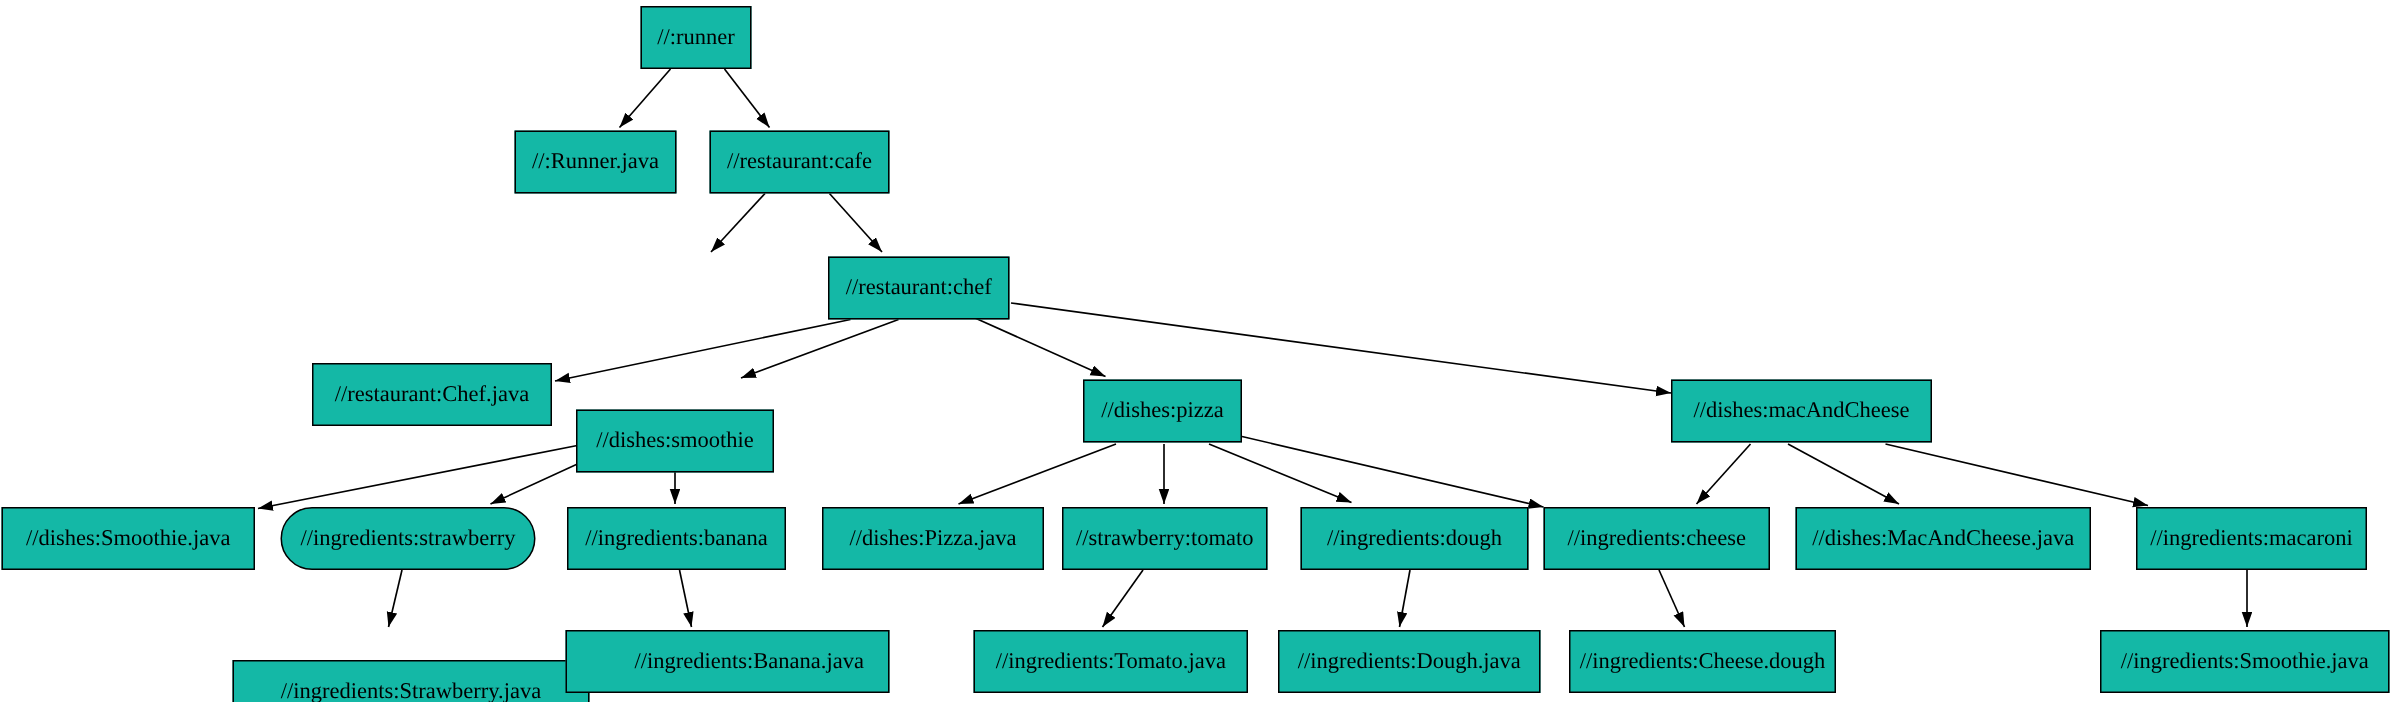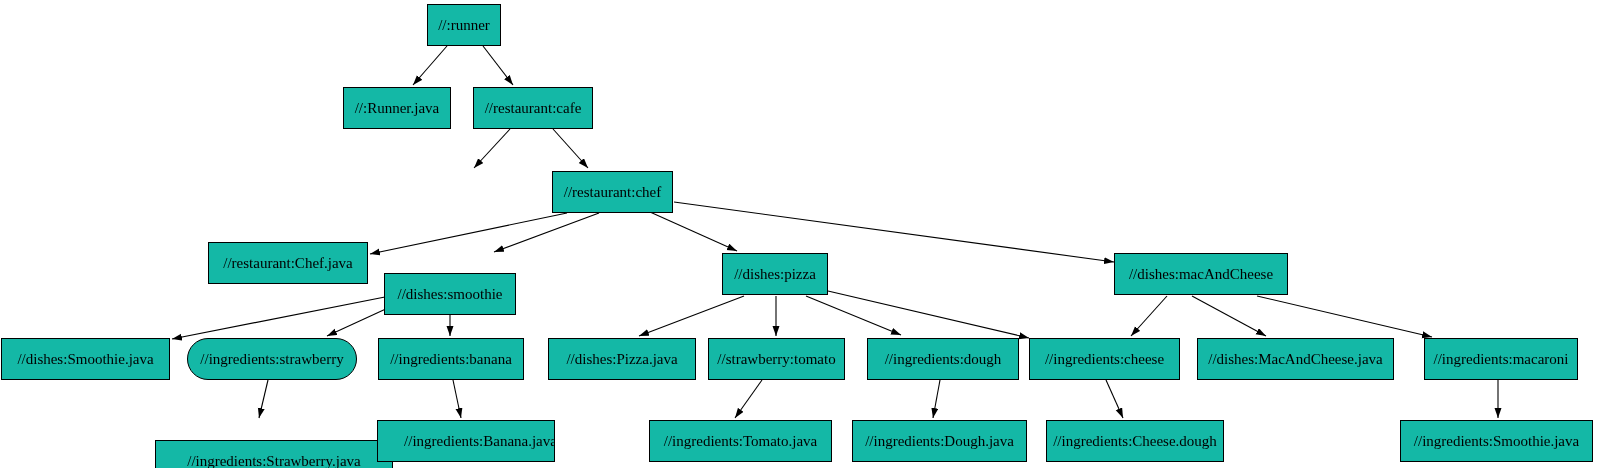--- a/index.html
+++ b/index.html
@@ -89,19 +89,19 @@
   <div class="node" style="left:1px;    top:338px; width:169px;">//dishes:Smoothie.java</div>
   <div class="node" style="left:187px;  top:338px; width:170px;border-radius:21px;">//ingredients:strawberry</div>
   <div class="node" style="left:378px;  top:338px; width:146px;">//ingredients:banana</div>
   <div class="node" style="left:548px;  top:338px; width:148px;">//dishes:Pizza.java</div>
   <div class="node" style="left:708px;  top:338px; width:137px;">//strawberry:tomato</div>
   <div class="node" style="left:867px;  top:338px; width:152px;">//ingredients:dough</div>
   <div class="node" style="left:1029px; top:338px; width:151px;">//ingredients:cheese</div>
   <div class="node" style="left:1197px; top:338px; width:197px;">//dishes:MacAndCheese.java</div>
   <div class="node" style="left:1424px; top:338px; width:154px;">//ingredients:macaroni</div>
   <div class="node" style="left:155px;  top:440px; width:238px;">//ingredients:Strawberry.java</div>
-  <div class="node" style="left:377px;  top:420px; width:178px;padding-left:29px;">//ingredients:Banana.java</div>
+  <div class="node" style="left:377px;  top:420px; width:216px;padding-left:29px;">//ingredients:Banana.java</div>
   <div class="node" style="left:649px;  top:420px; width:183px;">//ingredients:Tomato.java</div>
   <div class="node" style="left:852px;  top:420px; width:175px;">//ingredients:Dough.java</div>
   <div class="node" style="left:1046px; top:420px; width:178px;">//ingredients:Cheese.dough</div>
   <div class="node" style="left:1400px; top:420px; width:193px;">//ingredients:Smoothie.java</div>
 
 </div>
 
 </body></html>

